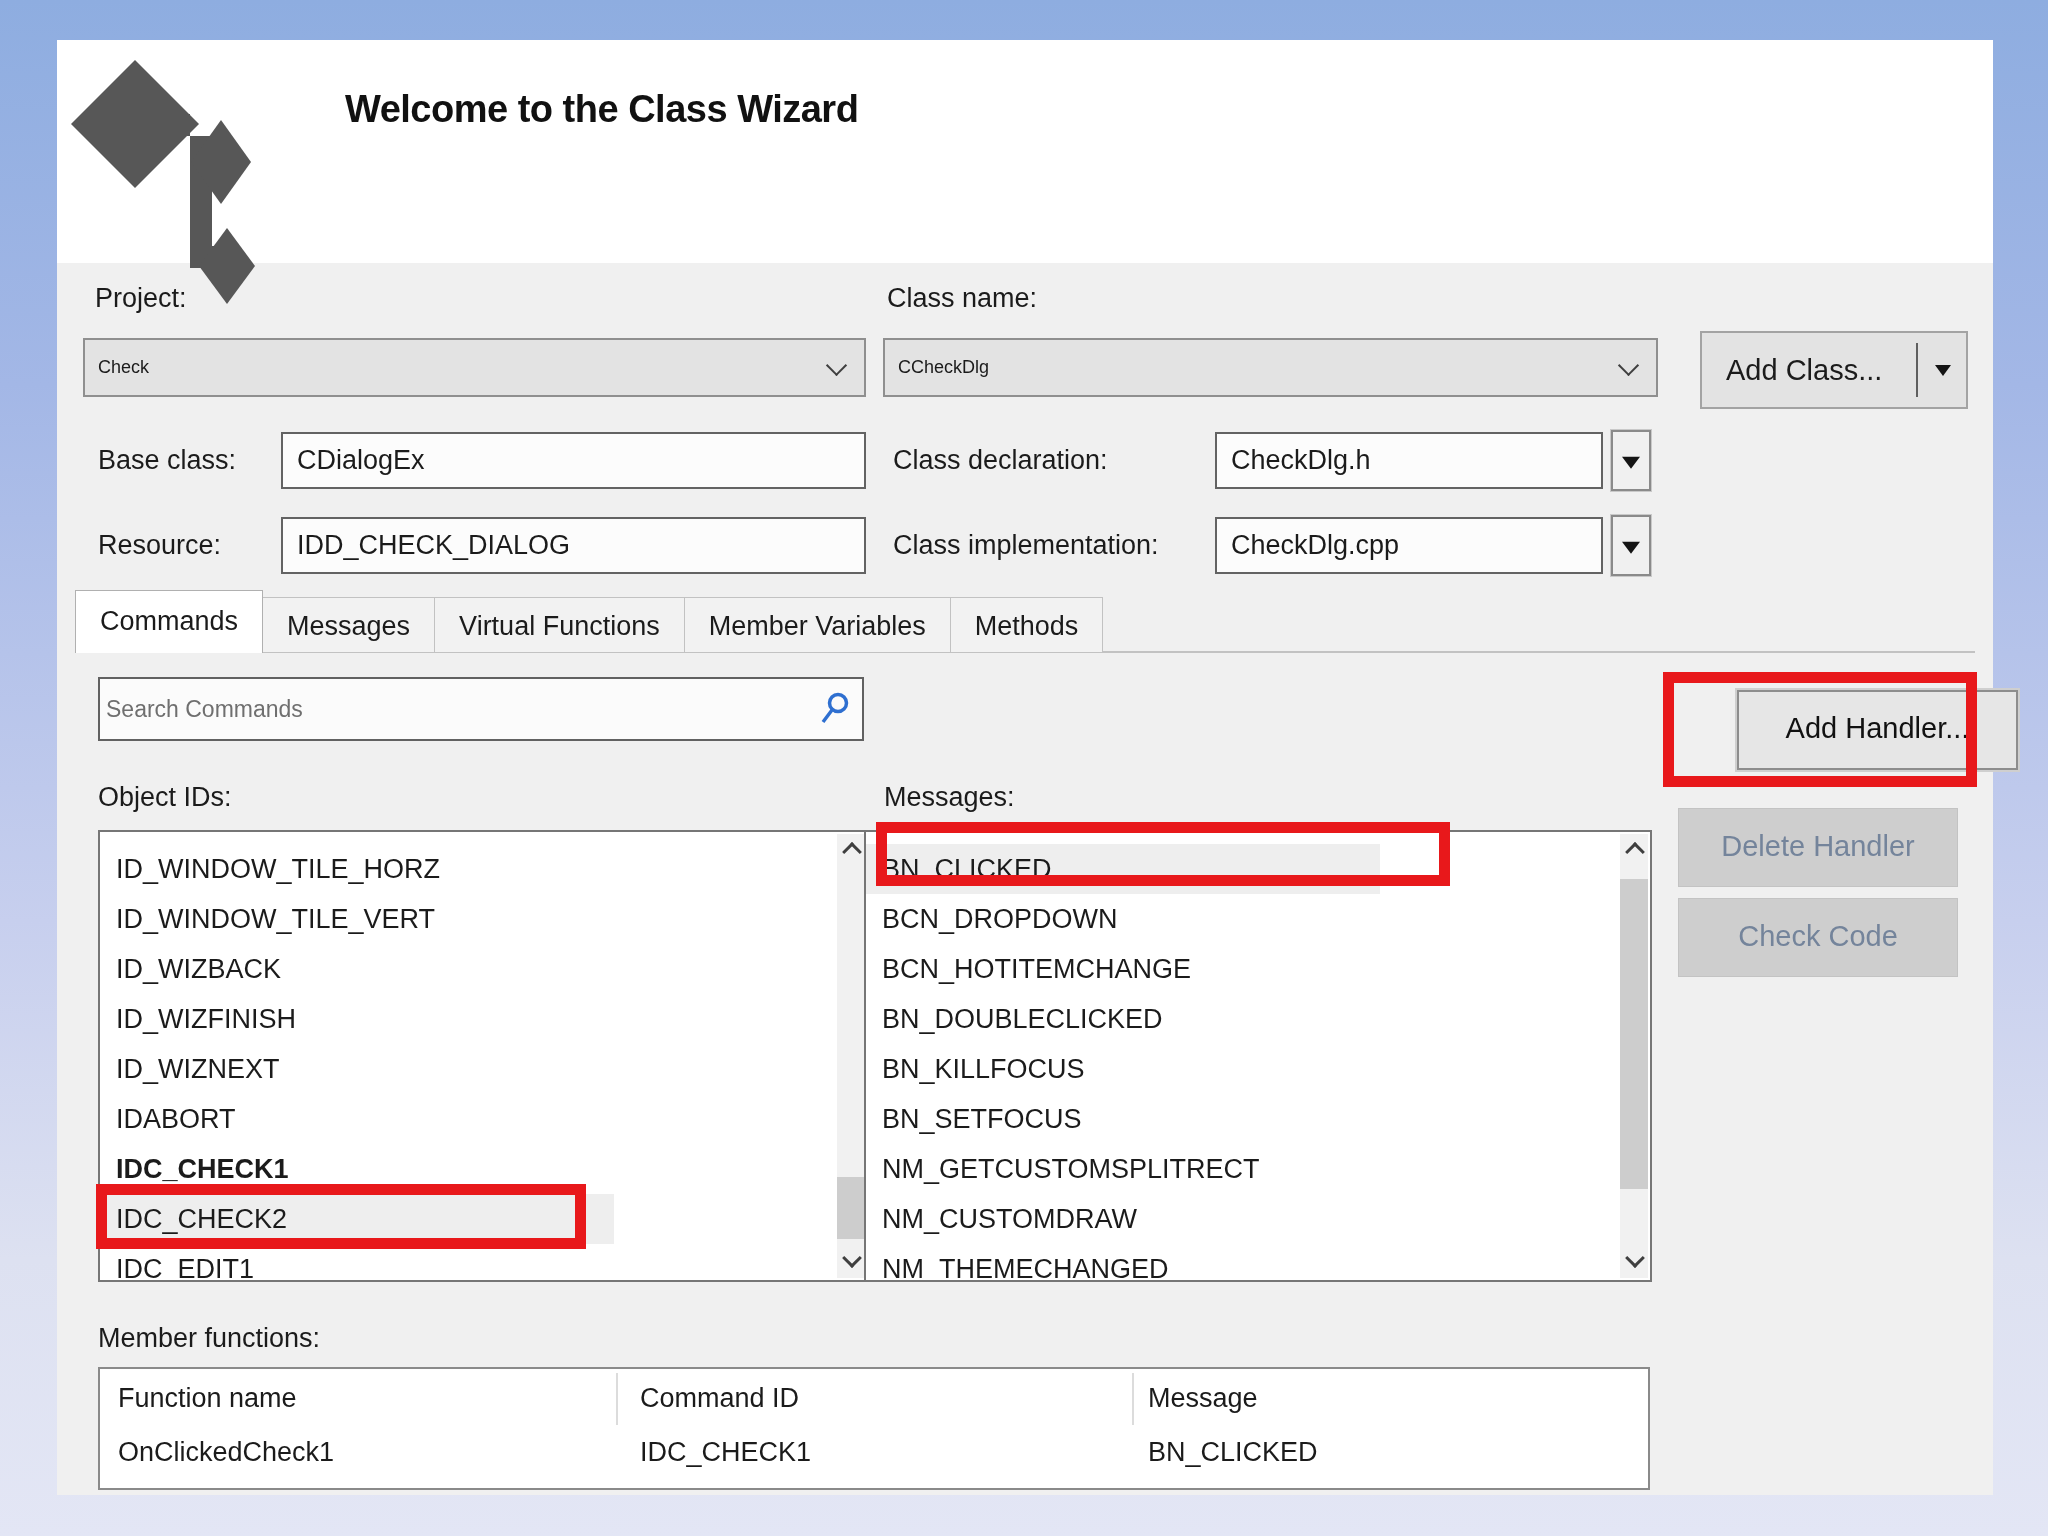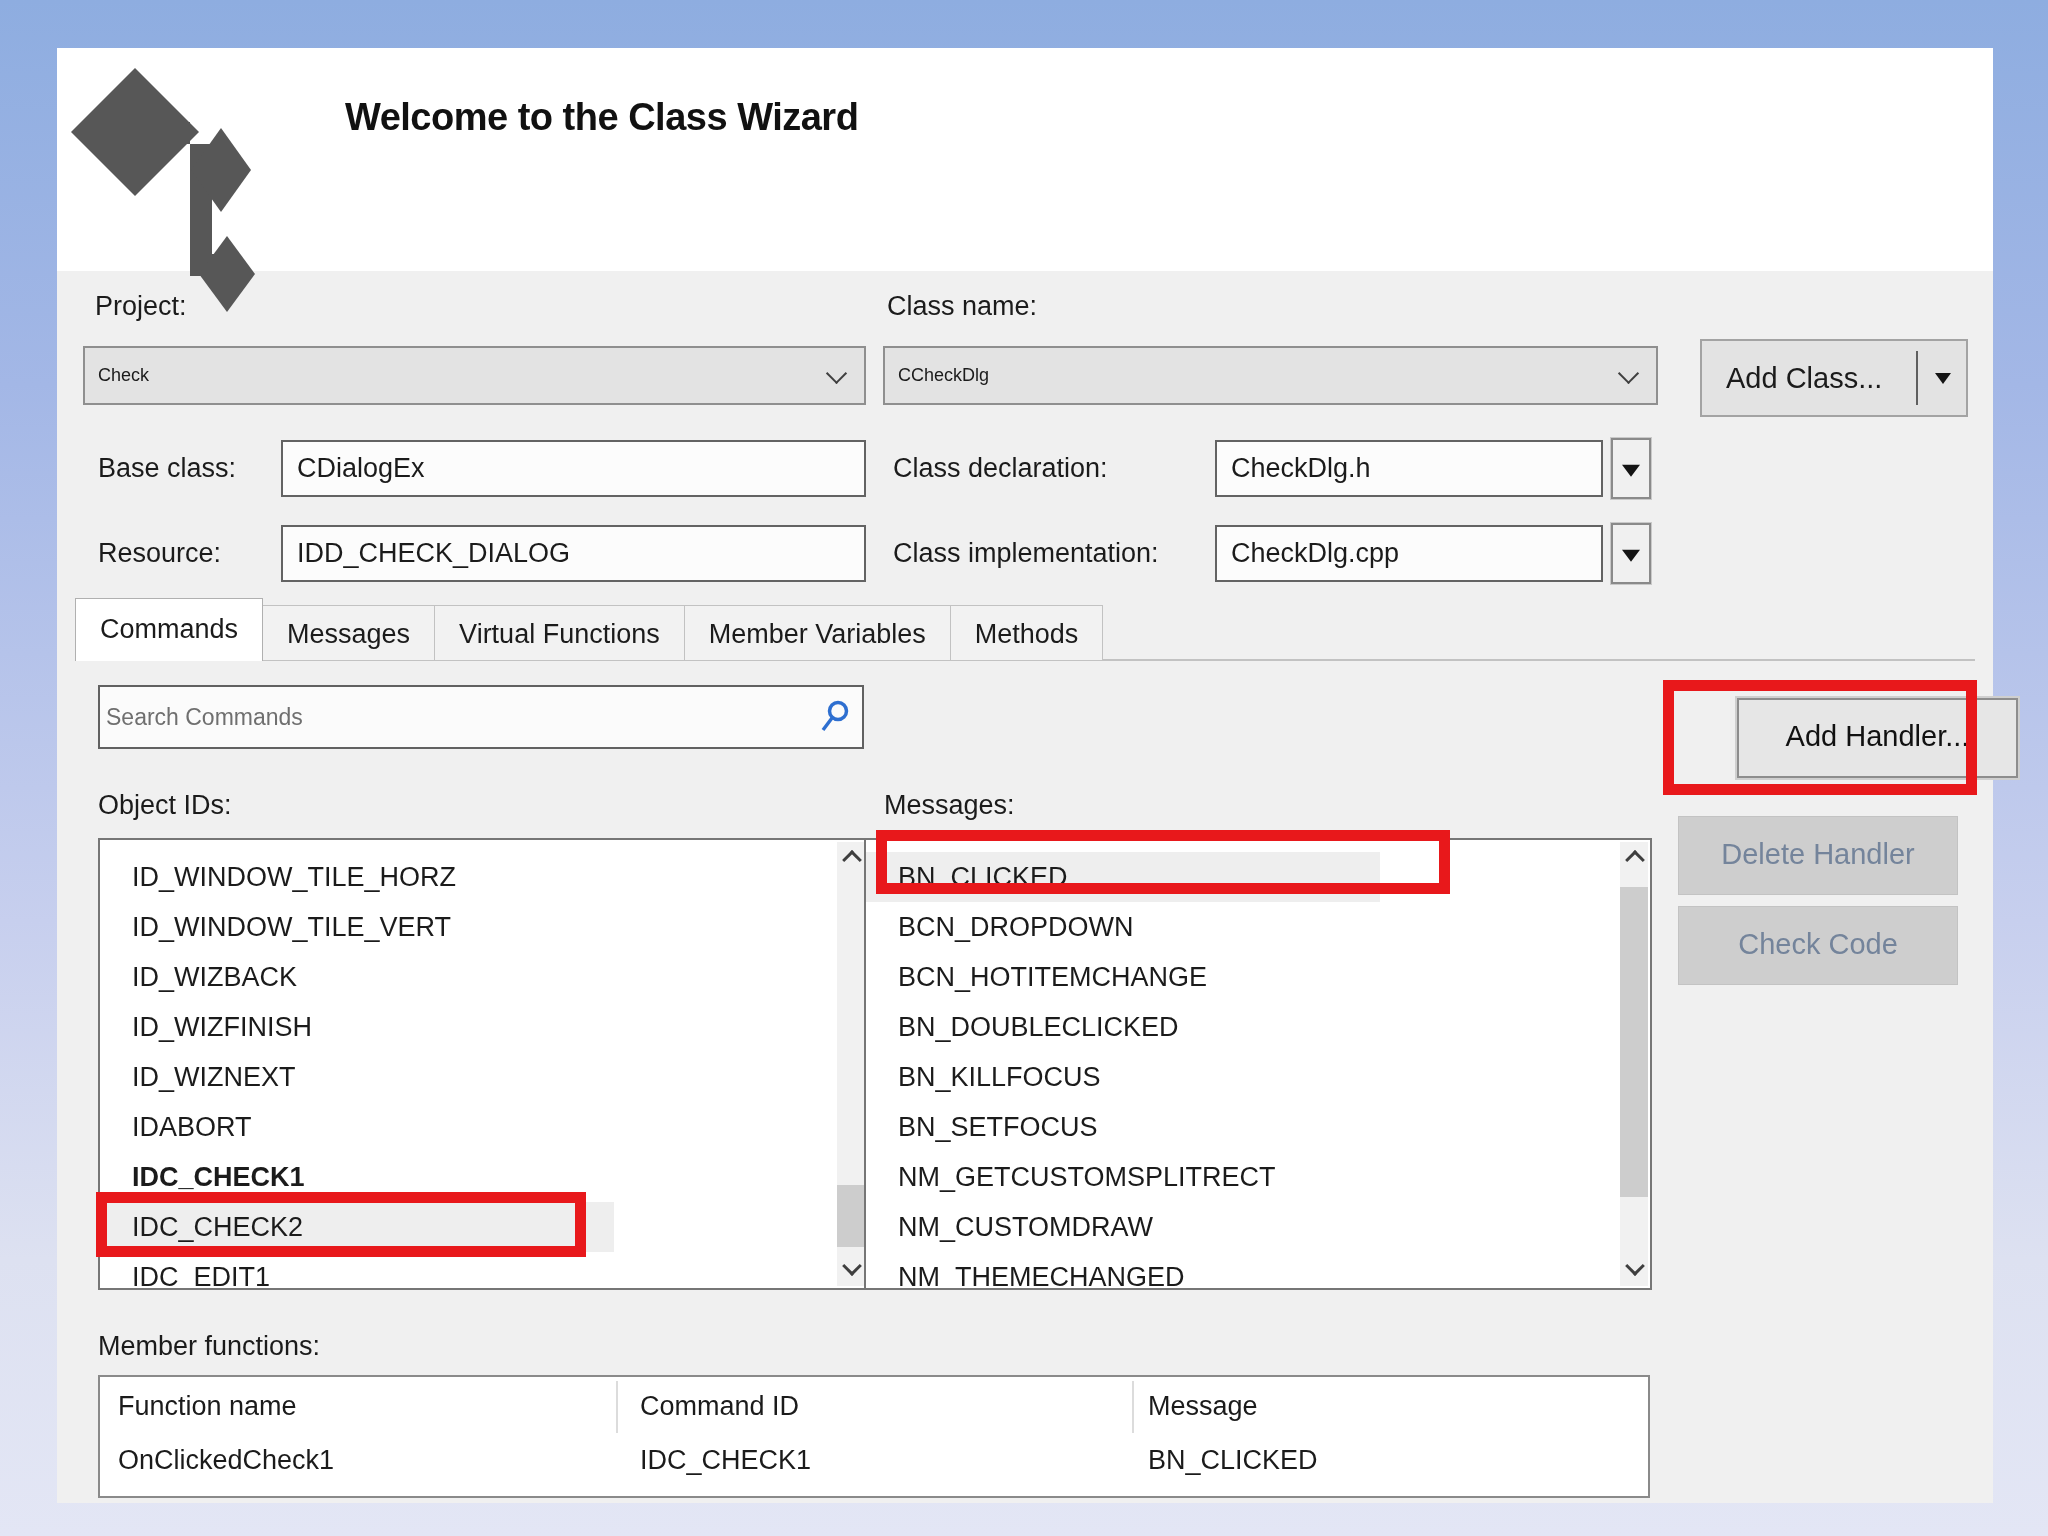--- a/index.html
+++ b/index.html
@@ -2,21 +2,21 @@
 <html><head>
 <meta charset="utf-8">
 <style>
   html,body{margin:0;padding:0;}
   body{
     width:2048px;height:1536px;overflow:hidden;
     font-family:"Liberation Sans","DejaVu Sans",sans-serif;
     background:linear-gradient(180deg,#8eade0 0%,#a3b7e6 25%,#c7cfee 60%,#dde1f1 82%,#e3e6f5 100%);
     position:relative;color:#1b1b1b;
   }
-  .dialog{position:absolute;left:57px;top:40px;width:1936px;height:1455px;background:#f0f0f0;margin-top:8px;}
+  .dialog{position:absolute;left:57px;top:40px;width:1936px;height:1455px;background:#f0f0f0;}
   .dlg-header{position:absolute;left:0;top:0;width:100%;height:223px;background:#ffffff;}
   .dlg-title{position:absolute;left:288px;top:48px;font-size:38px;font-weight:bold;letter-spacing:-0.5px;color:#111;}
   .wiz-icon{position:absolute;left:12px;top:14px;}
 
   .lbl{position:absolute;font-size:27px;color:#1b1b1b;white-space:nowrap;}
 
   .combo{position:absolute;background:#e3e3e3;border:2px solid #8f8f8f;box-sizing:border-box;
          font-size:18px;line-height:55px;padding-left:13px;white-space:nowrap;}
   .combo .chev{position:absolute;right:20px;top:18px;width:13px;height:13px;
          border-right:2px solid #3f3f3f;border-bottom:2px solid #3f3f3f;transform:rotate(45deg);}
@@ -43,21 +43,21 @@
   .searchbox{position:absolute;left:41px;top:637px;width:766px;height:64px;background:#fbfbfb;
        border:2px solid #616161;box-sizing:border-box;}
   .searchbox input{position:absolute;left:4px;top:4px;width:680px;height:50px;border:none;outline:none;
        background:transparent;font-family:inherit;font-size:23px;color:#3c3c3c;}
   .searchbox input::placeholder{color:#6f6f6f;opacity:1;}
   .searchbox svg{position:absolute;right:10px;top:12px;}
 
   .listbox{position:absolute;top:790px;width:771px;height:452px;background:#ffffff;
        border:2px solid #767676;box-sizing:border-box;overflow:hidden;}
   .listbox ul{list-style:none;margin:0;padding:12px 0 0 0;}
-  .listbox li{height:50px;line-height:50px;padding-left:32px;font-size:27px;white-space:nowrap;}
+  .listbox li{height:50px;line-height:50px;padding-left:16px;font-size:27px;white-space:nowrap;}
   .listbox li.bold{font-weight:bold;}
   .listbox li.selected{background-image:linear-gradient(#eeeeee,#eeeeee);
        background-size:514px 100%;background-repeat:no-repeat;}
   .scrollbar{position:absolute;right:2px;top:2px;bottom:2px;width:28px;background:#f1f1f1;}
   .scroll-arrow{position:absolute;left:0;width:28px;height:32px;}
   .scroll-arrow .chev{position:absolute;left:8px;width:11px;height:11px;
        border-right:3px solid #3f3f3f;border-bottom:3px solid #3f3f3f;}
   .scroll-up{top:0;} .scroll-up .chev{top:11px;transform:rotate(-135deg);}
   .scroll-down{bottom:0;} .scroll-down .chev{top:5px;transform:rotate(45deg);}
   .scroll-thumb{position:absolute;left:0;width:28px;background:#cdcdcd;}

